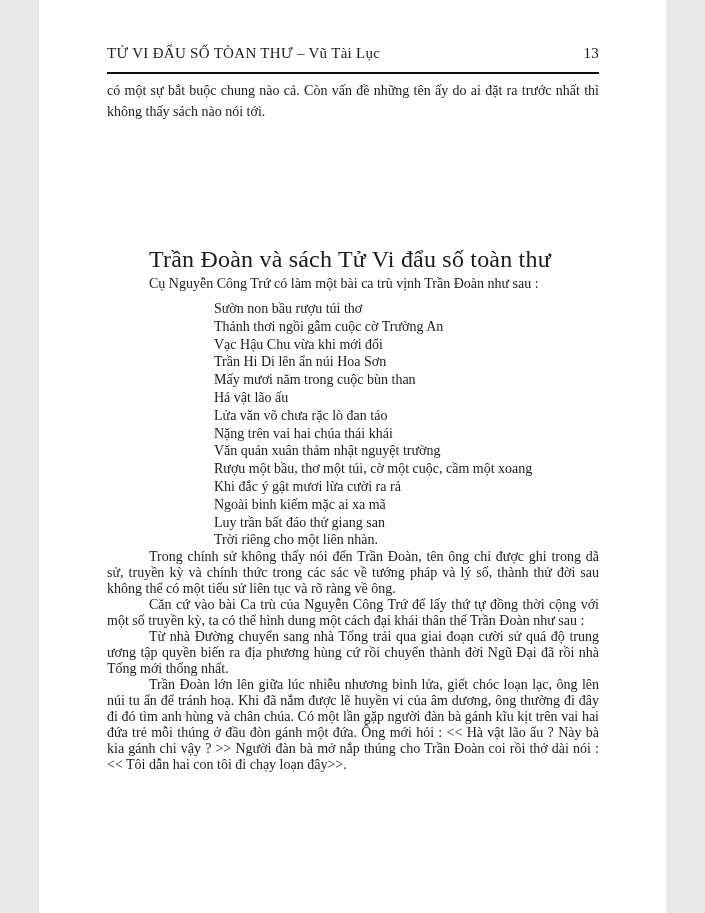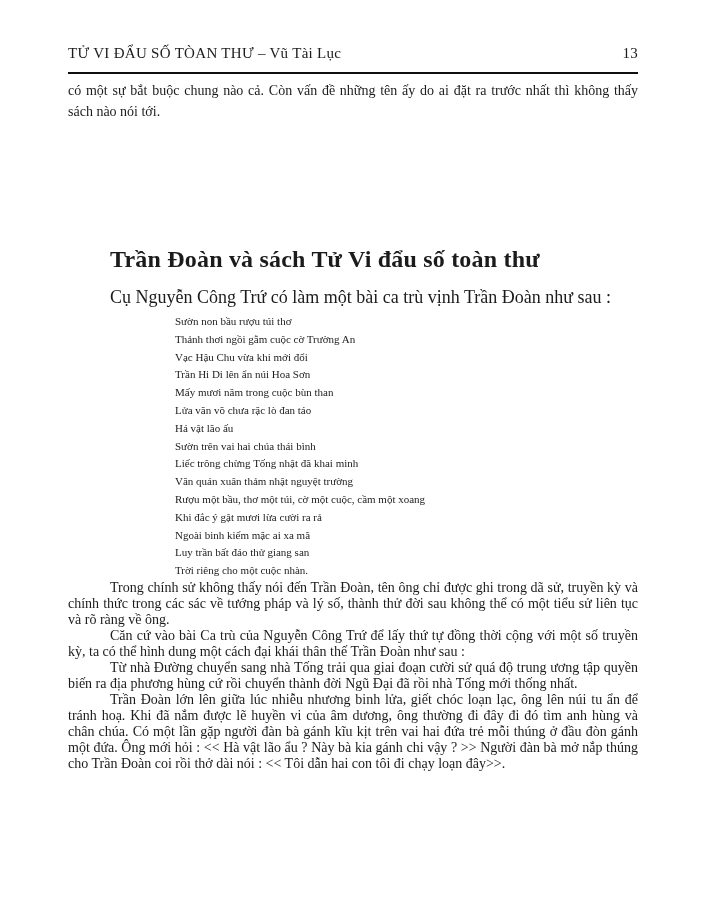--- a/index.html
+++ b/index.html
@@ -1,19 +1,19 @@
 <!DOCTYPE html>
 <html><head>
 <meta charset="utf-8">
 <style>
   * { margin: 0; padding: 0; box-sizing: border-box; }
   html, body { background: #e8e8e8; }
   .page {
     position: relative;
-    width: 705px;
+    width: 627px;
     height: 913px;
     background: #ffffff;
     color: #1b1b1b;
     font-family: "Liberation Serif", "DejaVu Serif", serif;
     overflow: hidden;
     margin: 0 auto;
   }
   .inner {
     padding: 43px 67px 0 68px;
   }
@@ -33,34 +33,33 @@
   .intro {
     margin-top: 6px;
     font-size: 14px;
     line-height: 21px;
     text-align: justify;
   }
   .section-title {
     margin-top: 122px;
     margin-left: 42px;
     font-size: 24px;
-    font-weight: bold;
+    font-weight: normal;
     line-height: 30px;
     letter-spacing: 0.2px;
   }
   .lead-line {
-    margin-top: 13px;
     margin-left: 42px;
-    font-size: 18px;
+    font-size: 14px;
     line-height: 20px;
   }
   .poem {
     margin-top: 6px;
     margin-left: 107px;
-    font-size: 11px;
+    font-size: 14px;
     line-height: 17.8px;
   }
   .body-para {
     font-size: 14px;
     line-height: 16px;
     text-align: justify;
     text-indent: 42px;
   }
   .body-para:first-of-type { margin-top: 2px; }
 </style>
@@ -82,30 +81,29 @@
     <h1 class="section-title">Trần Đoàn và sách Tử Vi đẩu số toàn thư</h1>
 
     <p class="lead-line">Cụ Nguyễn Công Trứ có làm một bài ca trù vịnh Trần Đoàn như sau :</p>
 
     <div class="poem">
       <div class="poem-line">Sườn non bầu rượu túi thơ</div>
       <div class="poem-line">Thảnh thơi ngồi gẫm cuộc cờ Trường An</div>
       <div class="poem-line">Vạc Hậu Chu vừa khi mới đổi</div>
       <div class="poem-line">Trần Hi Di lên ẩn núi Hoa Sơn</div>
       <div class="poem-line">Mấy mươi năm trong cuộc bùn than</div>
+      <div class="poem-line">Há vật lão ấu</div>
       <div class="poem-line">Lửa văn võ chưa rặc lò đan táo</div>
-      <div class="poem-line">Há vật lão ấu</div>
-      <div class="poem-line">Sườn trên vai hai chúa thái bình</div>
-      <div class="poem-line">Liếc trông chừng Tống nhật đã khai minh</div>
+      <div class="poem-line">Nặng trên vai hai chúa thái khái</div>
       <div class="poem-line">Văn quán xuân thảm nhật nguyệt trường</div>
       <div class="poem-line">Rượu  một bầu, thơ một túi, cờ một cuộc, cầm một xoang</div>
       <div class="poem-line">Khi đắc ý gật mươi lừa cười ra rả</div>
       <div class="poem-line">Ngoài binh kiếm mặc ai xa mã</div>
       <div class="poem-line">Luy trần bất đáo thử giang san</div>
-      <div class="poem-line">Trời riêng cho một cuộc nhàn.</div>
+      <div class="poem-line">Trời riêng cho một liên nhàn.</div>
     </div>
 
     <p class="body-para">Trong chính sử không thấy nói đến Trần Đoàn, tên ông chỉ được ghi trong dã sử, truyền kỳ và chính thức trong các sác về tướng pháp và lý số, thành thử đời sau không thể có một tiểu sử liên tục và rõ ràng về ông.</p>
     <p class="body-para">Căn cứ vào bài Ca trù của Nguyễn Công Trứ để lấy thứ tự đồng thời cộng với một số truyền kỳ, ta có thể hình dung một cách đại khái thân thế Trần Đoàn như sau :</p>
     <p class="body-para">Từ nhà Đường chuyển sang nhà Tống trải qua giai đoạn cười sử quá độ trung ương tập quyền biến ra địa phương hùng cứ rồi chuyển thành đời Ngũ Đại đã rồi nhà Tống mới thống nhất.</p>
     <p class="body-para">Trần Đoàn lớn lên giữa lúc nhiễu nhương binh lửa, giết chóc loạn lạc, ông lên núi tu ẩn để tránh hoạ. Khi đã nắm được lẽ huyền vi của âm dương, ông thường đi đây đi đó tìm anh hùng và chân chúa. Có một lần gặp người đàn bà gánh kĩu kịt trên vai hai đứa trẻ mỗi thúng ở đầu đòn gánh một đứa. Ông mới hỏi : &lt;&lt; Hà vật lão ẩu ? Này bà kia gánh chi vậy ? &gt;&gt; Người đàn bà mở nắp thúng cho Trần Đoàn coi rồi thở dài nói : &lt;&lt; Tôi dẫn hai con tôi đi chạy loạn đây&gt;&gt;.</p>
 
   </div>
 </div>
 

